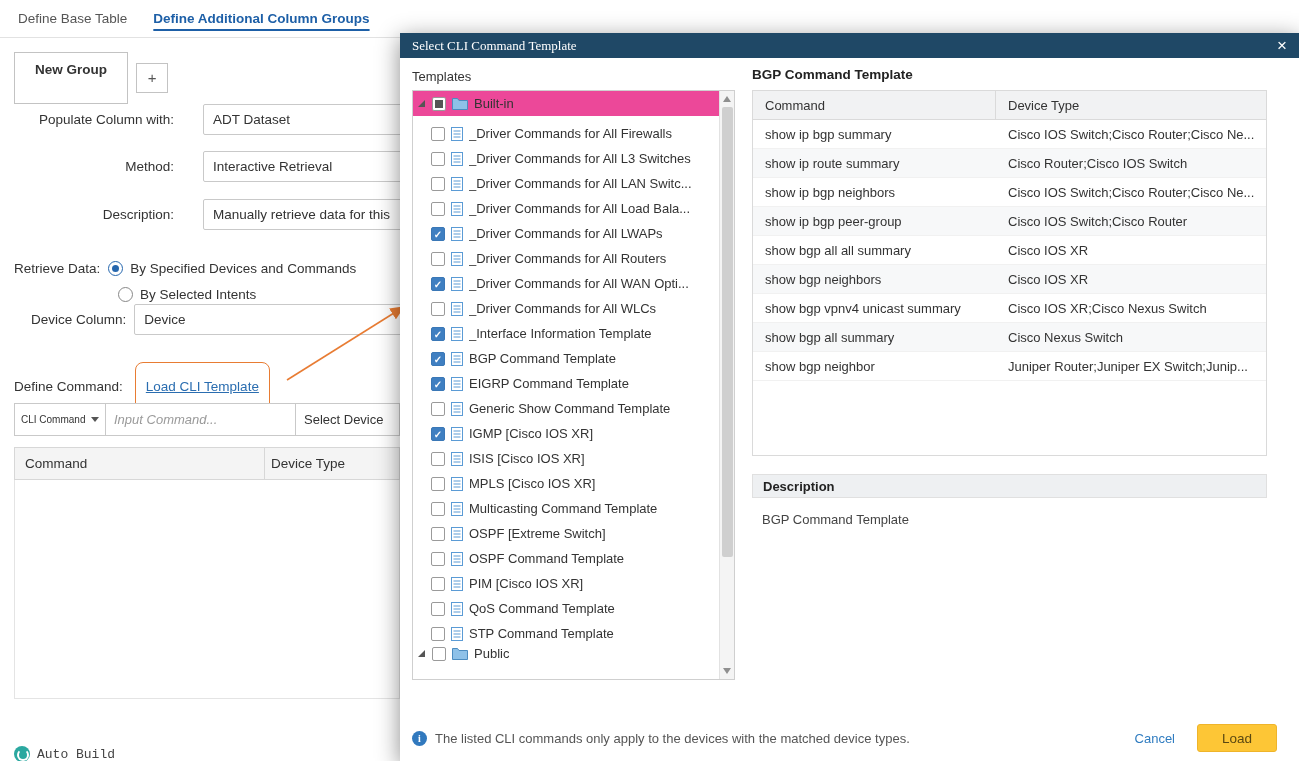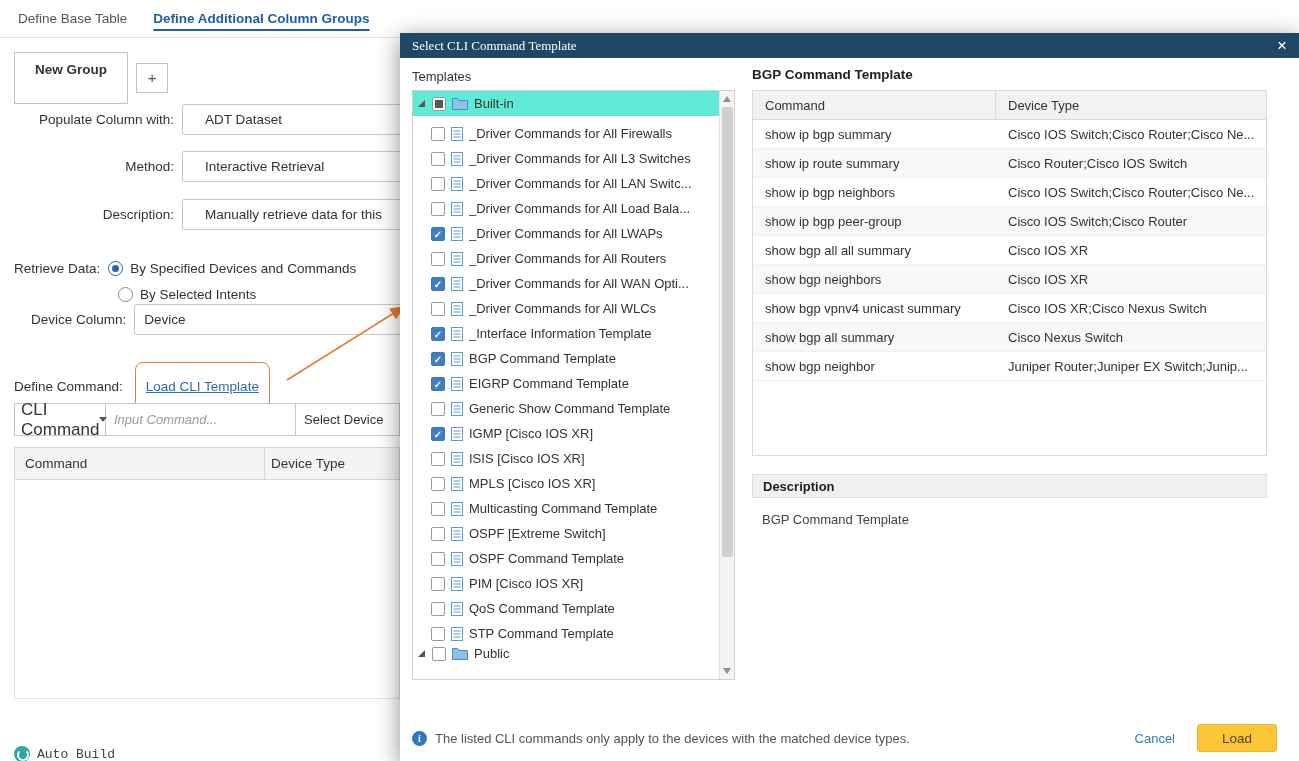--- a/index.html
+++ b/index.html
@@ -10,38 +10,38 @@
   .top-tabs{position:absolute;left:0;top:0;width:100%;height:38px;border-bottom:1px solid #e2e2e2;display:flex;align-items:center;padding-left:18px;gap:26px;background:#fff;}
   .top-tab{font-size:13.5px;color:#555;cursor:pointer;white-space:nowrap;}
   .top-tab.active{color:#1d5fa7;font-weight:bold;text-decoration:underline;text-decoration-thickness:2px;text-underline-offset:6px;}
 
   .group-tabs{position:absolute;left:14px;top:52px;display:flex;align-items:center;gap:8px;}
   .group-tab{height:52px;line-height:34px;padding:0 20px;border:1px solid #c3c3c3;font-weight:bold;font-size:13.5px;background:#fff;}
   .group-tab-add{width:32px;height:30px;line-height:28px;text-align:center;border:1px solid #c3c3c3;font-size:15px;color:#555;background:#fff;cursor:pointer;}
 
   .form-row{position:absolute;left:0;display:flex;align-items:center;height:32px;}
   .flabel{width:174px;text-align:right;margin-right:8px;font-size:13.5px;color:#333;}
-  .finput{width:232px;height:31px;line-height:29px;border:1px solid #c9c9c9;border-radius:2px;padding:0 22px;background:#fff;font-size:13.5px;color:#333;white-space:nowrap;overflow:hidden;}
+  .finput{width:232px;height:31px;line-height:29px;border:1px solid #c9c9c9;border-radius:2px;padding:0 9px;background:#fff;font-size:13.5px;color:#333;white-space:nowrap;overflow:hidden;margin-left:21px;}
 
   .retrieve{position:absolute;left:14px;top:261px;font-size:13.5px;}
   .radio{display:inline-block;width:15px;height:15px;border:1px solid #888;border-radius:50%;vertical-align:-3px;margin-right:7px;background:#fff;position:relative;cursor:pointer;}
   .radio.checked{border-color:#2667ae;}
   .radio.checked::after{content:"";position:absolute;left:3px;top:3px;width:7px;height:7px;border-radius:50%;background:#2667ae;}
   .retrieve-label{margin-right:8px;}
   .retrieve-line2{margin-top:11px;padding-left:104px;}
 
   .row-left{position:absolute;display:flex;align-items:center;}
   .lab{font-size:13.5px;margin-right:8px;white-space:nowrap;}
   .device-input{width:290px;height:31px;line-height:29px;border:1px solid #c9c9c9;border-radius:2px;padding:0 9px;background:#fff;font-size:13.5px;}
 
   .orange-box{border:1px solid #e87c33;padding:16px 10px;margin-left:4px;border-radius:8px;}
   .cli-link{color:#2a6db0;text-decoration:underline;font-size:13.5px;cursor:pointer;white-space:nowrap;}
 
   .cmd-bar{position:absolute;left:14px;top:403px;width:386px;height:33px;display:flex;border:1px solid #c9c9c9;background:#fff;}
-  .cmd-dd{width:91px;border-right:1px solid #c9c9c9;display:flex;align-items:center;justify-content:space-between;padding:0 6px;font-size:17px;color:#333;cursor:pointer;}
+  .cmd-dd{width:91px;border-right:1px solid #c9c9c9;display:flex;align-items:center;justify-content:space-between;padding:0 6px;font-size:10px;color:#333;cursor:pointer;}
   .caret{width:0;height:0;border-left:4px solid transparent;border-right:4px solid transparent;border-top:5px solid #555;}
   .cmd-input{width:190px;border-right:1px solid #c9c9c9;display:flex;align-items:center;padding:0 8px;font-style:italic;color:#9a9a9a;font-size:13px;}
   .cmd-select{flex:1;display:flex;align-items:center;padding:0 8px;font-size:13px;color:#333;white-space:nowrap;overflow:hidden;cursor:pointer;}
 
   .empty-table{position:absolute;left:14px;top:447px;width:386px;}
   .et-head{display:flex;height:33px;background:#f4f4f4;border:1px solid #d7d7d7;}
   .et-h1{width:250px;border-right:1px solid #d7d7d7;display:flex;align-items:center;padding:0 10px;font-size:13.5px;color:#333;}
   .et-h2{flex:1;display:flex;align-items:center;padding:0 6px;font-size:13.5px;color:#333;}
   .et-body{height:219px;border:1px solid #e4e4e4;border-top:none;background:#fff;}
 
@@ -55,21 +55,21 @@
   
   .modal{position:absolute;left:400px;top:33px;width:899px;height:728px;background:#fff;box-shadow:0 5px 22px rgba(0,0,0,.45);z-index:3;}
   .mheader{height:25px;background:#1f4866;display:flex;align-items:center;padding:0 12px;}
   .mtitle{color:#fff;font-size:13px;flex:1;font-family:Liberation Serif, serif;}
   .mclose{color:#fff;font-size:17px;line-height:1;cursor:pointer;}
 
   .templates-label{position:absolute;left:12px;top:36px;font-size:13px;color:#333;}
   .tree-panel{position:absolute;left:12px;top:57px;width:323px;height:590px;border:1px solid #cfcfcf;background:#fff;overflow:hidden;}
   .tree-scroll{position:absolute;left:0;top:0;right:15px;}
   .tree-row{height:25px;display:flex;align-items:center;gap:6px;padding-left:5px;font-size:13px;white-space:nowrap;cursor:pointer;}
-  .tree-row.selected{background:#5eead4;}
+  .tree-row.selected{background:#ec4899;}
   .tri{width:0;height:0;border-bottom:7px solid #555;border-left:7px solid transparent;margin-right:1px;flex:none;}
   .cb{width:14px;height:14px;border:1px solid #9a9a9a;border-radius:2px;background:#fff;flex:none;display:flex;align-items:center;justify-content:center;cursor:pointer;}
   .cb.checked{background:#3f7fc1;border-color:#3a77b6;}
   .cb.checked::after{content:"✓";color:#fff;font-size:10px;font-weight:bold;}
   .cb.indet::after{content:"";width:8px;height:8px;background:#555;}
   .tree-item{height:25px;display:flex;align-items:flex-end;gap:6px;padding-left:18px;font-size:13px;white-space:nowrap;cursor:pointer;}
   .tlabel{white-space:nowrap;overflow:hidden;color:#333;}
   .doc-icon,.folder-icon{flex:none;display:flex;}
   .tree-scrollbar{position:absolute;right:0;top:0;width:15px;height:100%;background:#f4f4f4;border-left:1px solid #e2e2e2;cursor:pointer;}
   .sb-up,.sb-down{position:absolute;left:3px;width:0;height:0;border-left:4px solid transparent;border-right:4px solid transparent;}

